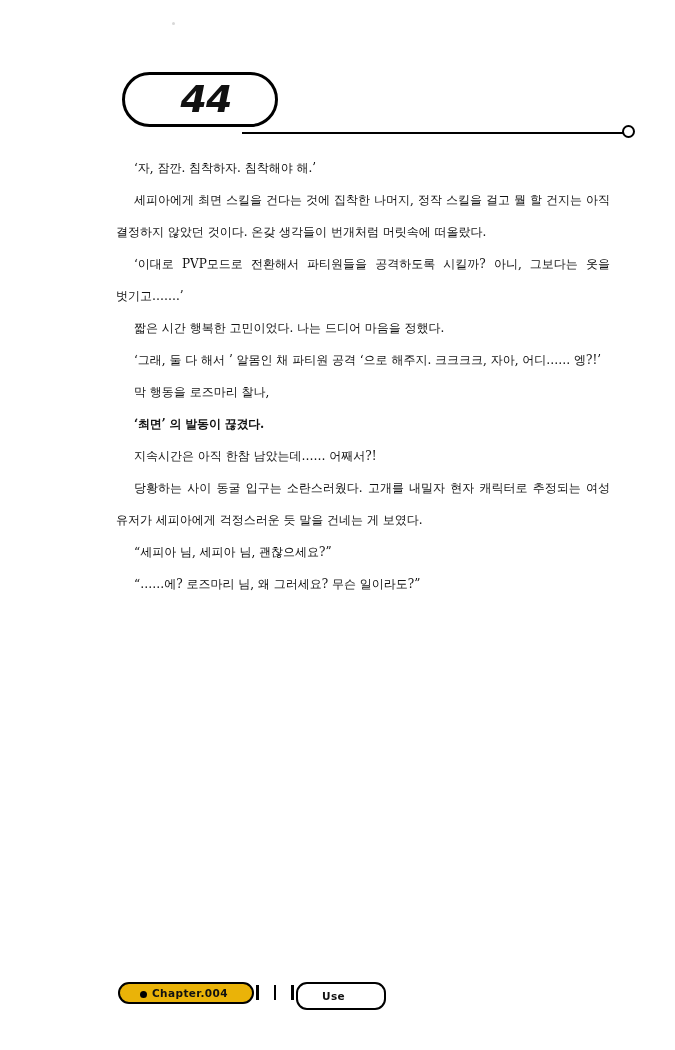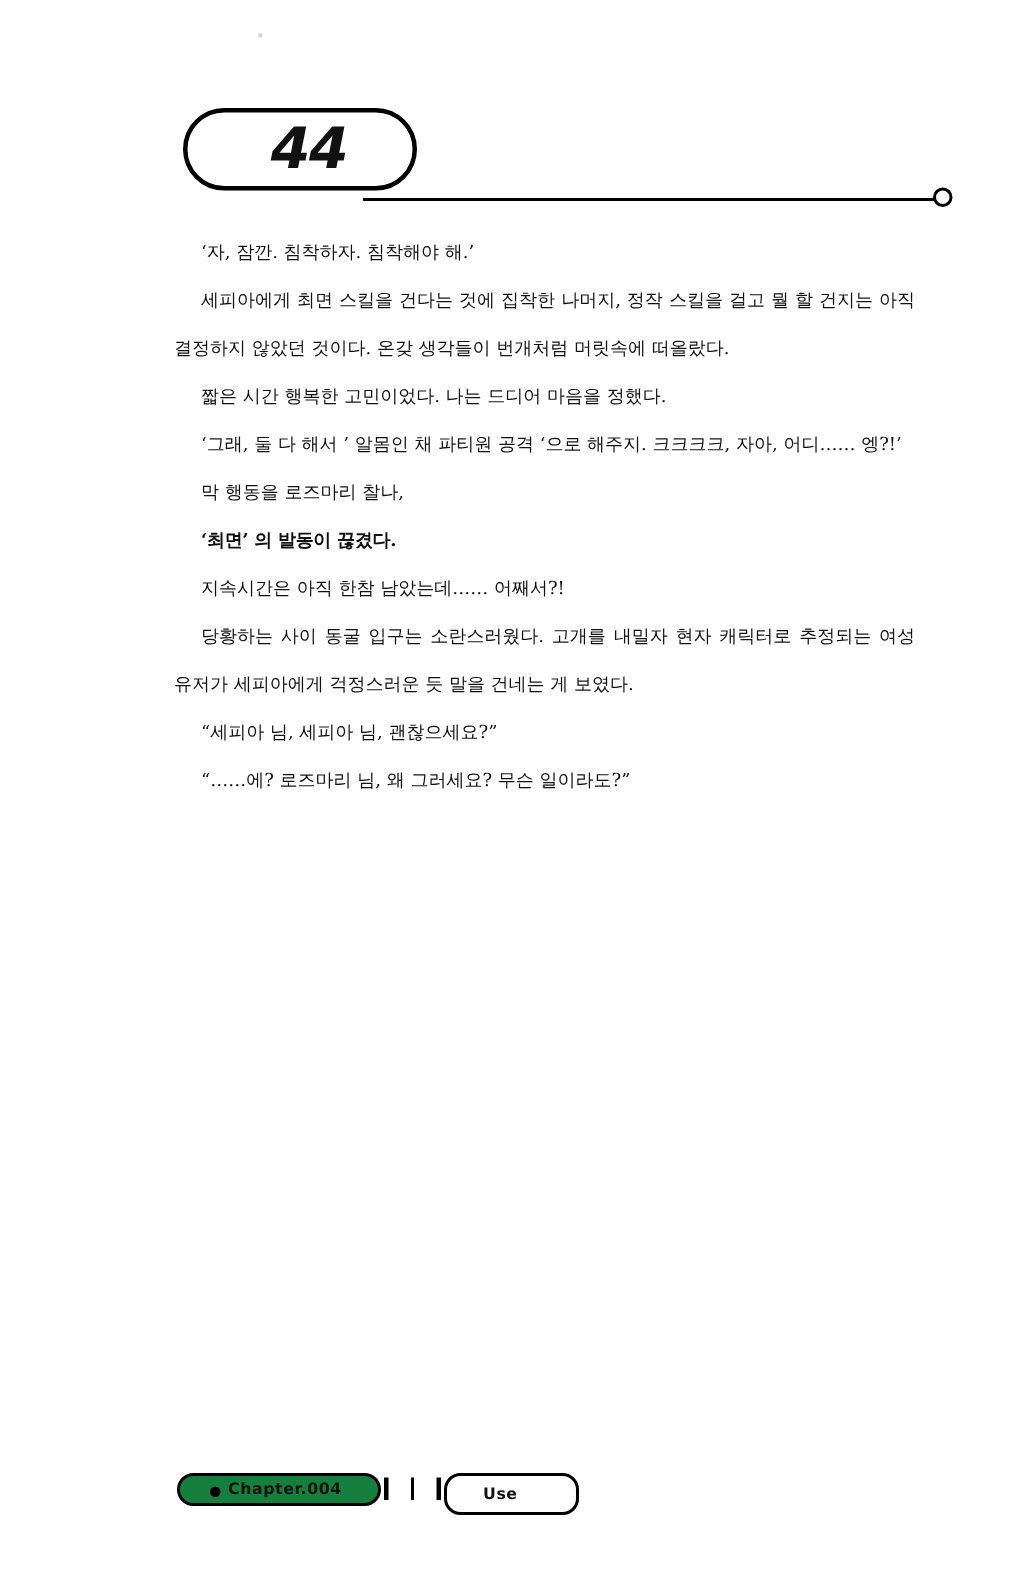--- a/index.html
+++ b/index.html
@@ -110,21 +110,21 @@
   .footer-chapter {
     position: absolute;
     left: 0;
     top: 0;
     height: 22px;
     padding: 0 24px 0 20px;
     border: 2px solid #000;
     border-radius: 11px;
     display: flex;
     align-items: center;
-    background: #15803d;
+    background: #eab308;
   }
   .footer-chapter .dot {
     position: absolute;
     left: 8px;
     top: 7px;
     width: 7px;
     height: 7px;
     border-radius: 50%;
     background: #000;
   }
@@ -189,20 +189,21 @@
     <div class="head-rule"></div>
     <div class="head-dot"></div>
     <div class="chapter-badge">
       <span class="chapter-number">44</span>
     </div>
   </div>
 
   <div class="body-text">
     <p class="p-indent">‘자, 잠깐. 침착하자. 침착해야 해.’</p>
     <p class="p-indent">세피아에게 최면 스킬을 건다는 것에 집착한 나머지, 정작 스킬을 걸고 뭘 할 건지는 아직 결정하지 않았던 것이다. 온갖 생각들이 번개처럼 머릿속에 떠올랐다.</p>
+    <p class="p-indent">‘이대로 PVP모드로 전환해서 파티원들을 공격하도록 시킬까? 아니, 그보다는 옷을 벗기고…….’</p>
     <p class="p-indent">짧은 시간 행복한 고민이었다. 나는 드디어 마음을 정했다.</p>
     <p class="p-indent">‘그래, 둘 다 해서 ’ 알몸인 채 파티원 공격 ‘으로 해주지. 크크크크, 자아, 어디…… 엥?!’</p>
     <p class="p-indent">막 행동을 로즈마리 찰나,</p>
     <p class="bold-line p-gap-top">‘최면’ 의 발동이 끊겼다.</p>
     <p class="p-indent p-gap-top">지속시간은 아직 한참 남았는데…… 어째서?!</p>
     <p class="p-indent p-gap-top">당황하는 사이 동굴 입구는 소란스러웠다. 고개를 내밀자 현자 캐릭터로 추정되는 여성 유저가 세피아에게 걱정스러운 듯 말을 건네는 게 보였다.</p>
     <p class="p-indent">“세피아 님, 세피아 님, 괜찮으세요?”</p>
     <p class="p-indent">“……에? 로즈마리 님, 왜 그러세요? 무슨 일이라도?”</p>
   </div>
 

